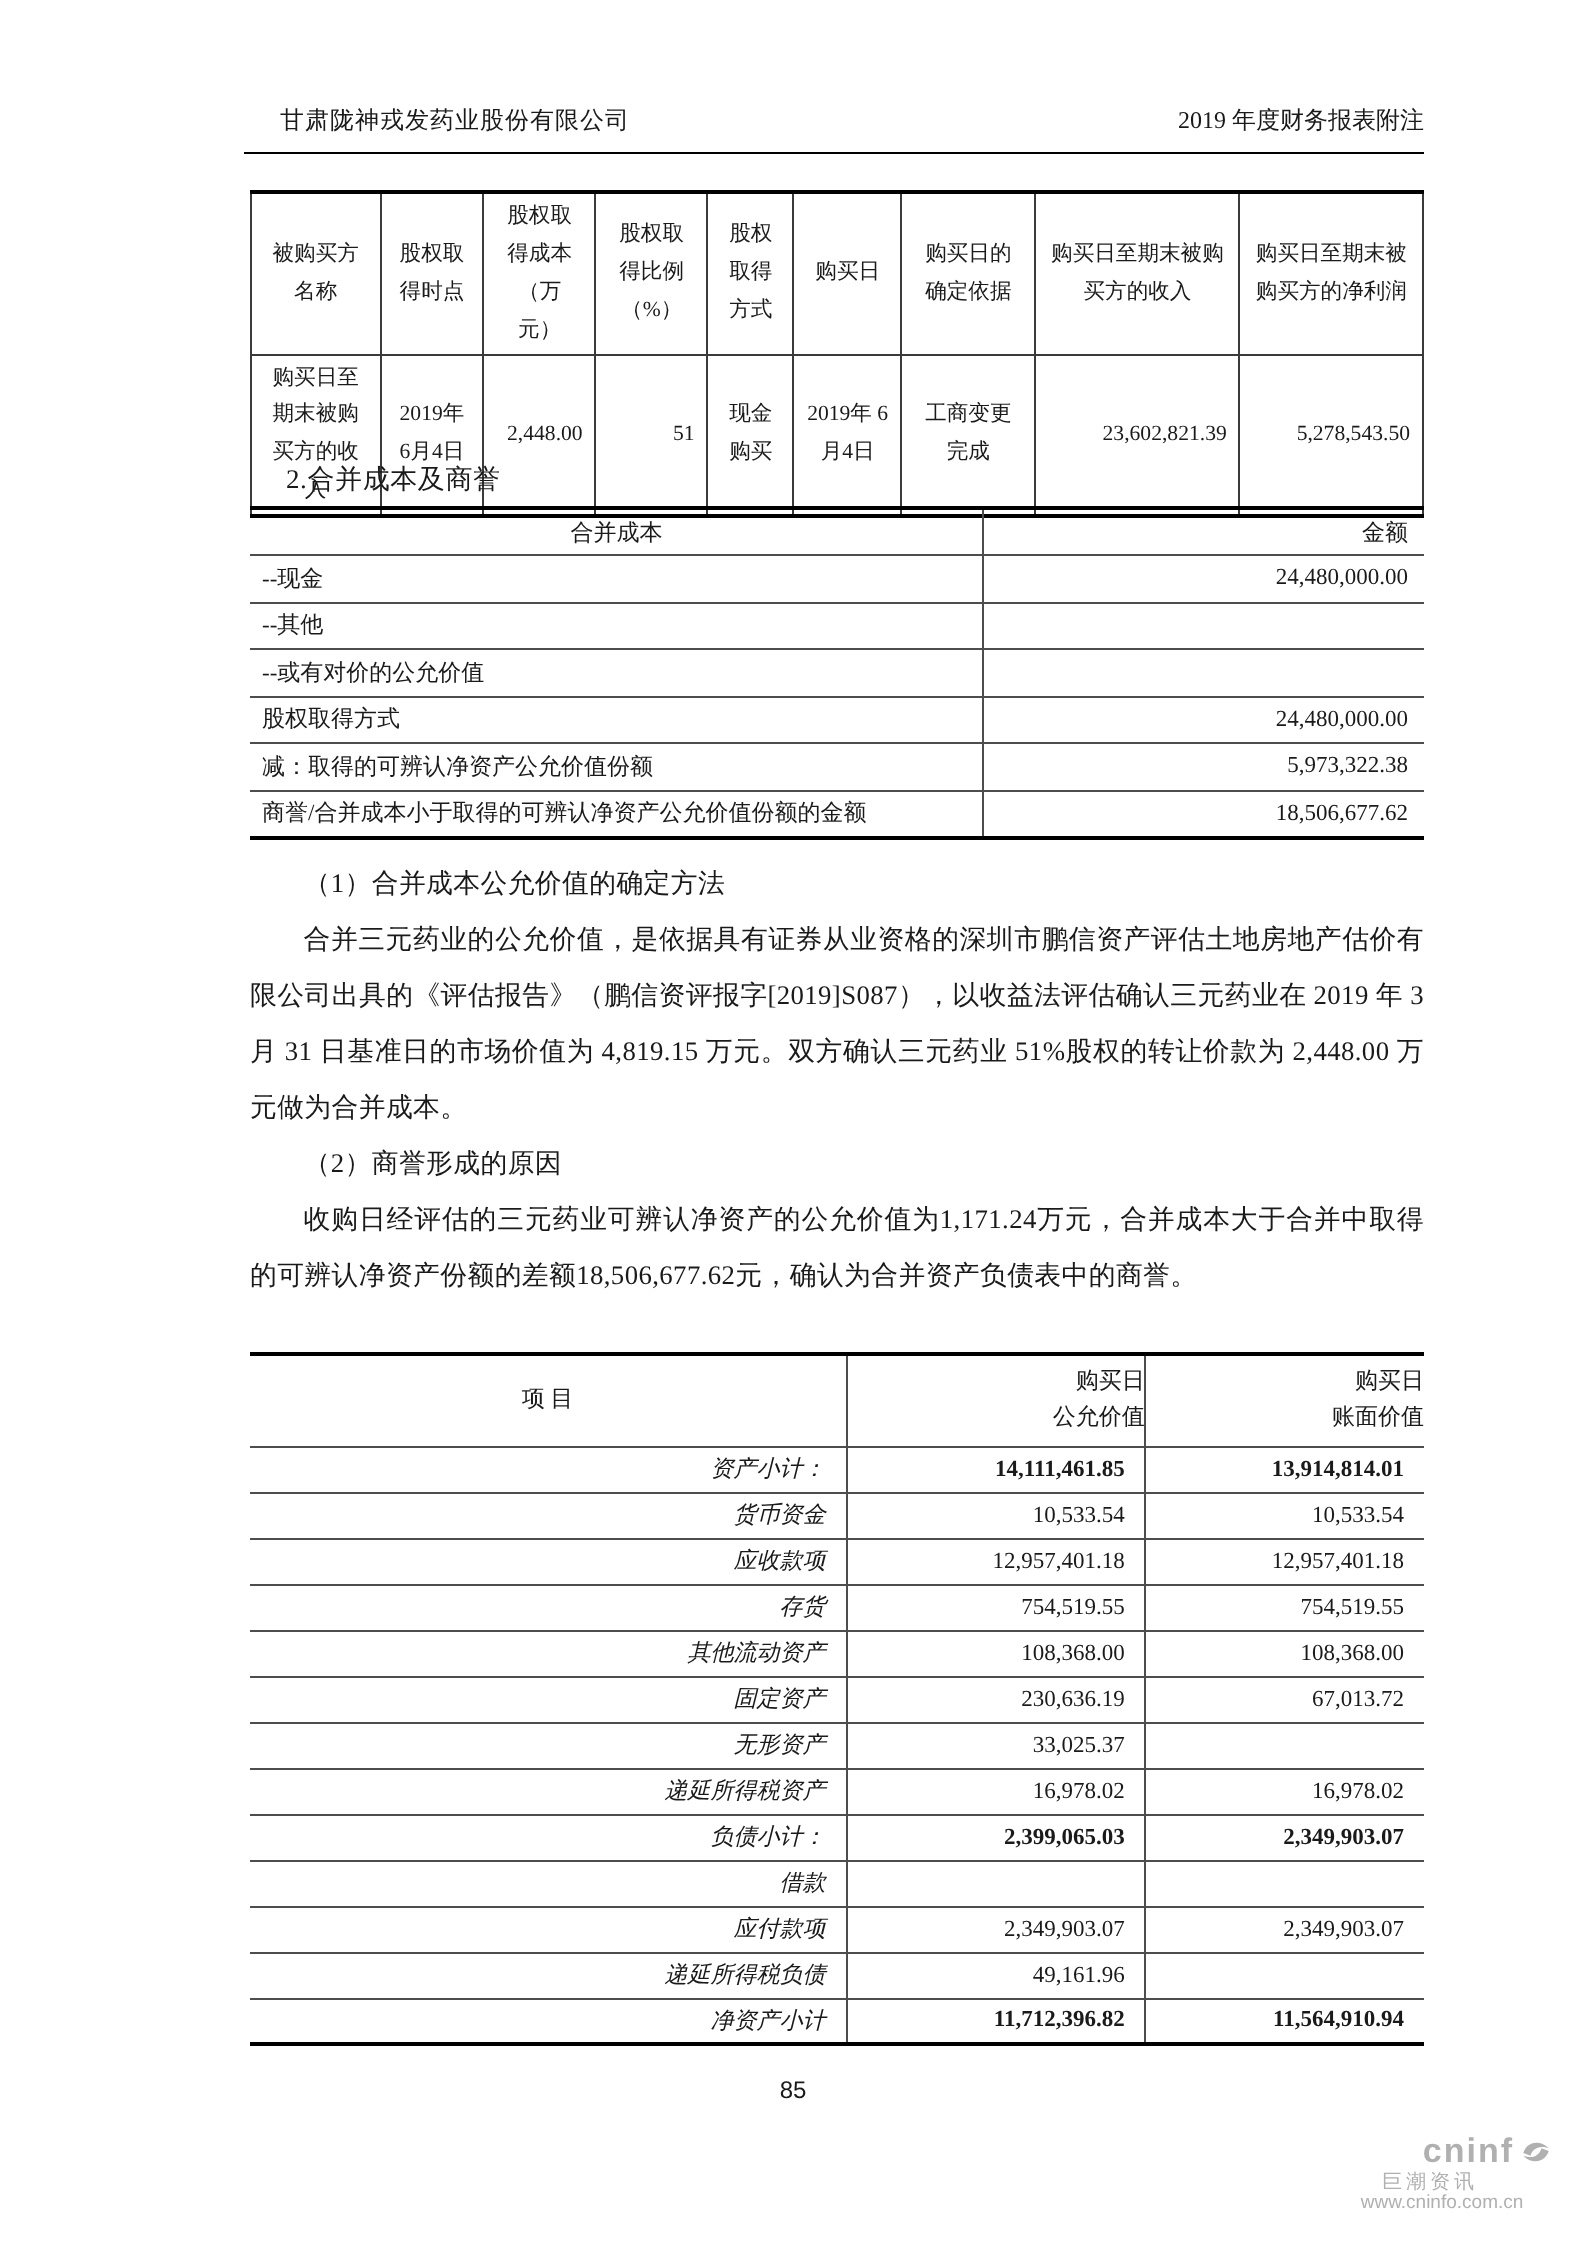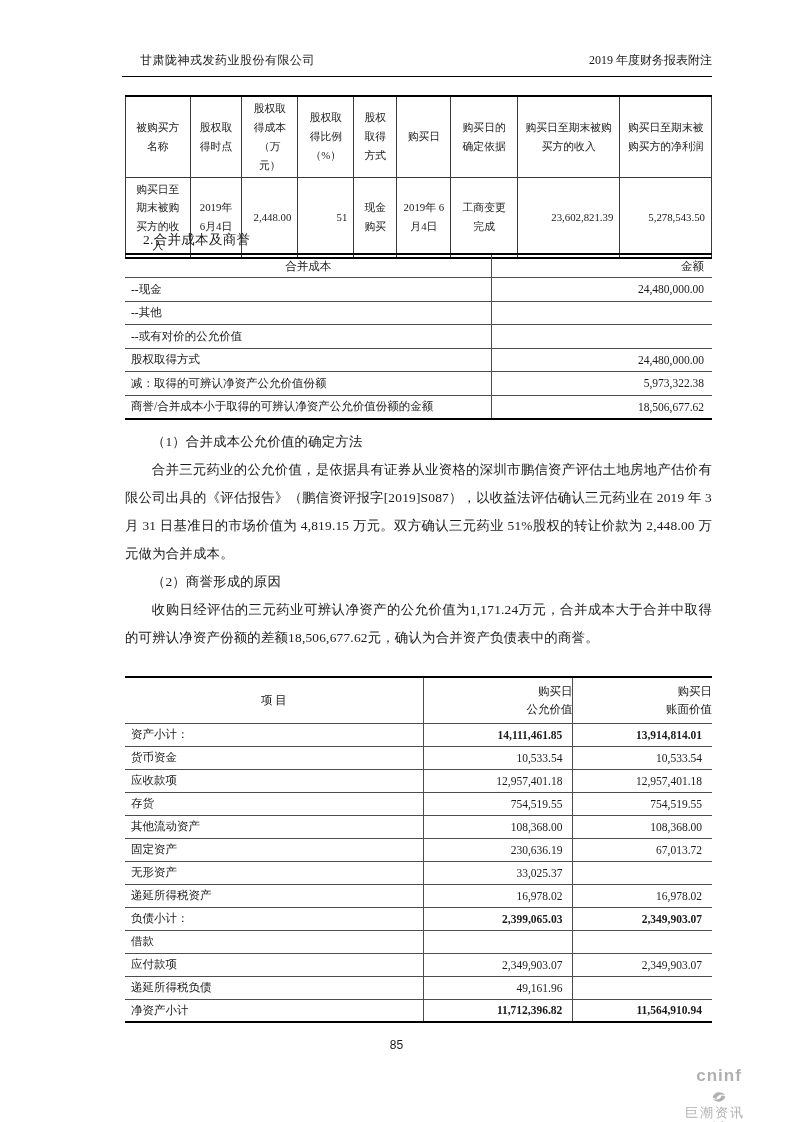--- a/index.html
+++ b/index.html
@@ -58,38 +58,38 @@
     font-size:11.5px; border-top:2.5px solid #000; border-bottom:2.5px solid #000;
   }
   .t3 th {
     font-weight:normal; text-align:center; vertical-align:middle;
     height:46px; line-height:1.6; border-bottom:1px solid #4d4d4d;
   }
   .t3 td {
     height:23px; vertical-align:middle; border-bottom:1px solid #4d4d4d; padding:1px 10px;
   }
   .t3 tr:last-child td { border-bottom:none; }
-  .t3 .lbl { text-align:left; padding-left:6px; }
+  .t3 .lbl { text-align:right; padding-left:6px;font-style:italic; }
   .t3 .val { text-align:right; border-left:1px solid #4d4d4d; }
   .t3 th.val { border-left:1px solid #4d4d4d; }
   .t3 tr.strong .val { font-weight:bold; }
   
   .page-number {
     position:absolute; top:1038px; left:0; width:100%;
     text-align:center; font-size:12px; font-family:"Liberation Sans", sans-serif;
   }
   .footer-logo {
     position:absolute; top:1066px; right:12px; width:120px;
     text-align:center; color:#b0b0b0;
     font-family:"Liberation Sans", sans-serif; line-height:1.15;
   }
-  .footer-logo .brand-row { display:flex; align-items:center; justify-content:flex-end; gap:2px; padding-right:4px;flex-direction:column; }
+  .footer-logo .brand-row { display:flex; align-items:center; justify-content:flex-end; gap:2px; padding-right:4px; }
   .footer-logo .brand { font-size:17px; font-weight:bold; letter-spacing:1px; }
   .footer-logo .swirl { width:18px; height:18px; }
-  .footer-logo .cn { font-size:13px; letter-spacing:2px; padding-right:12px; }
+  .footer-logo .cn { font-size:10px; letter-spacing:2px; padding-right:12px; }
   .footer-logo .url { font-size:9.5px; }
 </style>
 </head>
 <body>
 
 <div class="page">
 
   <div class="doc-header">
     <span class="left">甘肃陇神戎发药业股份有限公司</span>
     <span class="right">2019 年度财务报表附注</span>

